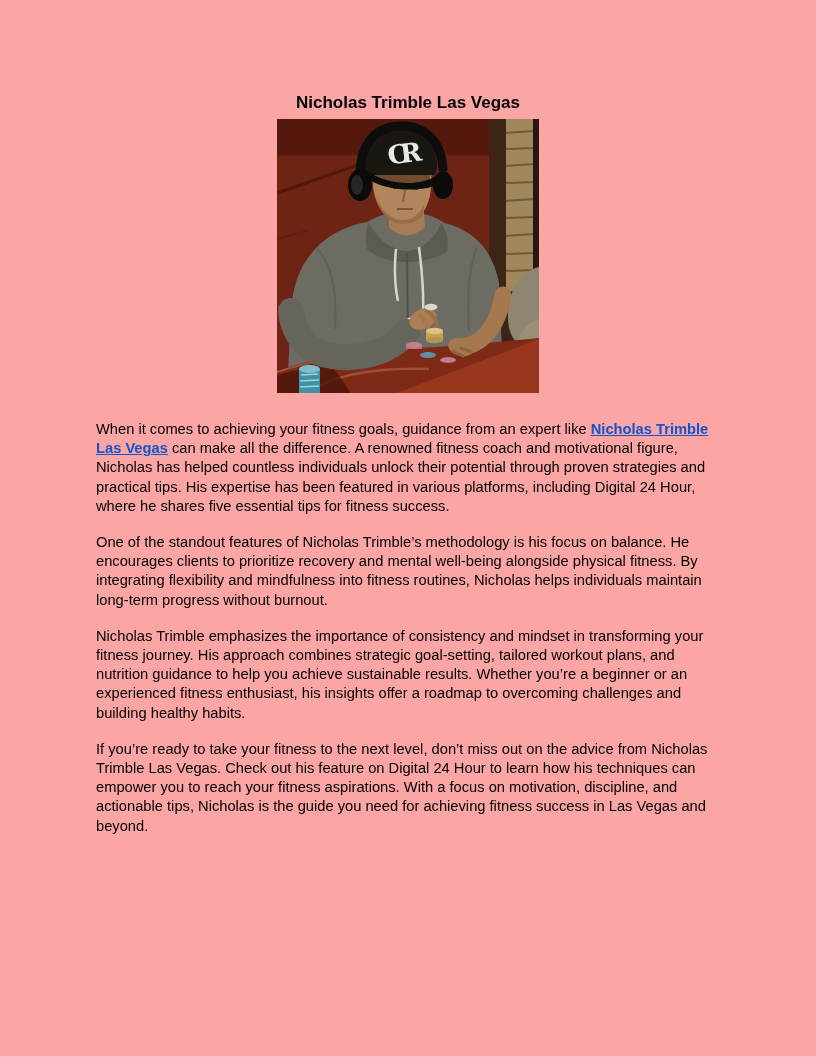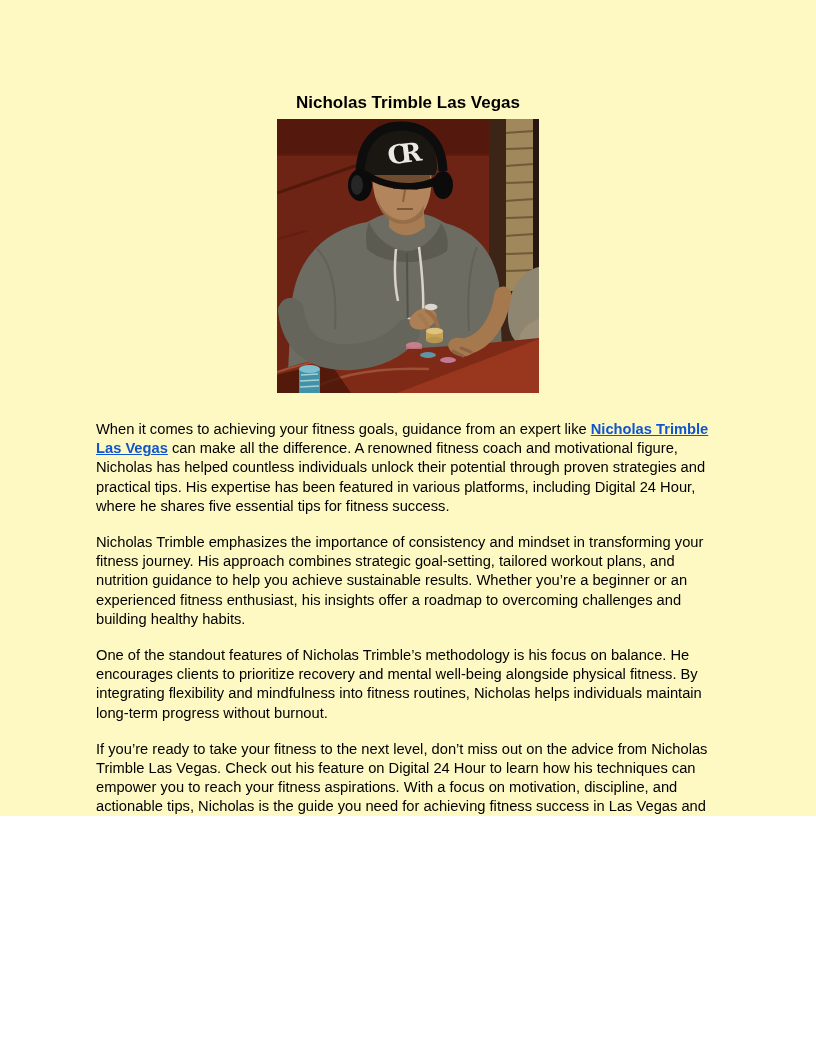--- a/index.html
+++ b/index.html
@@ -1,21 +1,21 @@
 <!DOCTYPE html>
 <html><head>
 <meta charset="utf-8">
 <style>
   html, body { margin: 0; padding: 0; background: #ffffff; }
   .page {
     position: relative;
     width: 816px;
-    height: 816px;
+    height: 1056px;
     margin: 0 auto;
-    background: #fef9c3;
+    background: #fca5a5;
     font-family: "Liberation Sans", "DejaVu Sans", sans-serif;
     color: #000000;
     overflow: hidden;
   }
   .doc-title {
     margin: 92px 0 0 0;
     text-align: center;
     font-size: 17px;
     line-height: 21px;
     font-weight: 700;
@@ -155,18 +155,18 @@
       <g>
         <rect x="22" y="250" width="21" height="24" fill="#3f93a6"></rect>
         <path d="M24,256 L41,255 M23,262 L42,261 M23,268 L42,267" stroke="#d8e8ec" stroke-width="1.5" opacity="0.7"></path>
         <ellipse cx="32.5" cy="250" rx="10.5" ry="4" fill="#7cc0cf"></ellipse>
       </g>
     </svg>
   </div>
 
   <div class="doc-body">
     <p><span>When it comes to achieving your fitness goals, guidance from an expert like </span><a class="doc-link" href="#">Nicholas Trimble Las Vegas</a><span> can make all the difference. A renowned fitness coach and motivational figure, Nicholas has helped countless individuals unlock their potential through proven strategies and practical tips. His expertise has been featured in various platforms, including Digital 24 Hour, where he shares five essential tips for fitness success.</span></p>
+    <p>One of the standout features of Nicholas Trimble’s methodology is his focus on balance. He encourages clients to prioritize recovery and mental well-being alongside physical fitness. By integrating flexibility and mindfulness into fitness routines, Nicholas helps individuals maintain long-term progress without burnout.</p>
     <p>Nicholas Trimble emphasizes the importance of consistency and mindset in transforming your fitness journey. His approach combines strategic goal-setting, tailored workout plans, and nutrition guidance to help you achieve sustainable results. Whether you’re a beginner or an experienced fitness enthusiast, his insights offer a roadmap to overcoming challenges and building healthy habits.</p>
-    <p>One of the standout features of Nicholas Trimble’s methodology is his focus on balance. He encourages clients to prioritize recovery and mental well-being alongside physical fitness. By integrating flexibility and mindfulness into fitness routines, Nicholas helps individuals maintain long-term progress without burnout.</p>
     <p>If you’re ready to take your fitness to the next level, don’t miss out on the advice from Nicholas Trimble Las Vegas. Check out his feature on Digital 24 Hour to learn how his techniques can empower you to reach your fitness aspirations. With a focus on motivation, discipline, and actionable tips, Nicholas is the guide you need for achieving fitness success in Las Vegas and beyond.</p>
   </div>
 
 </div>
 
 </body></html>

